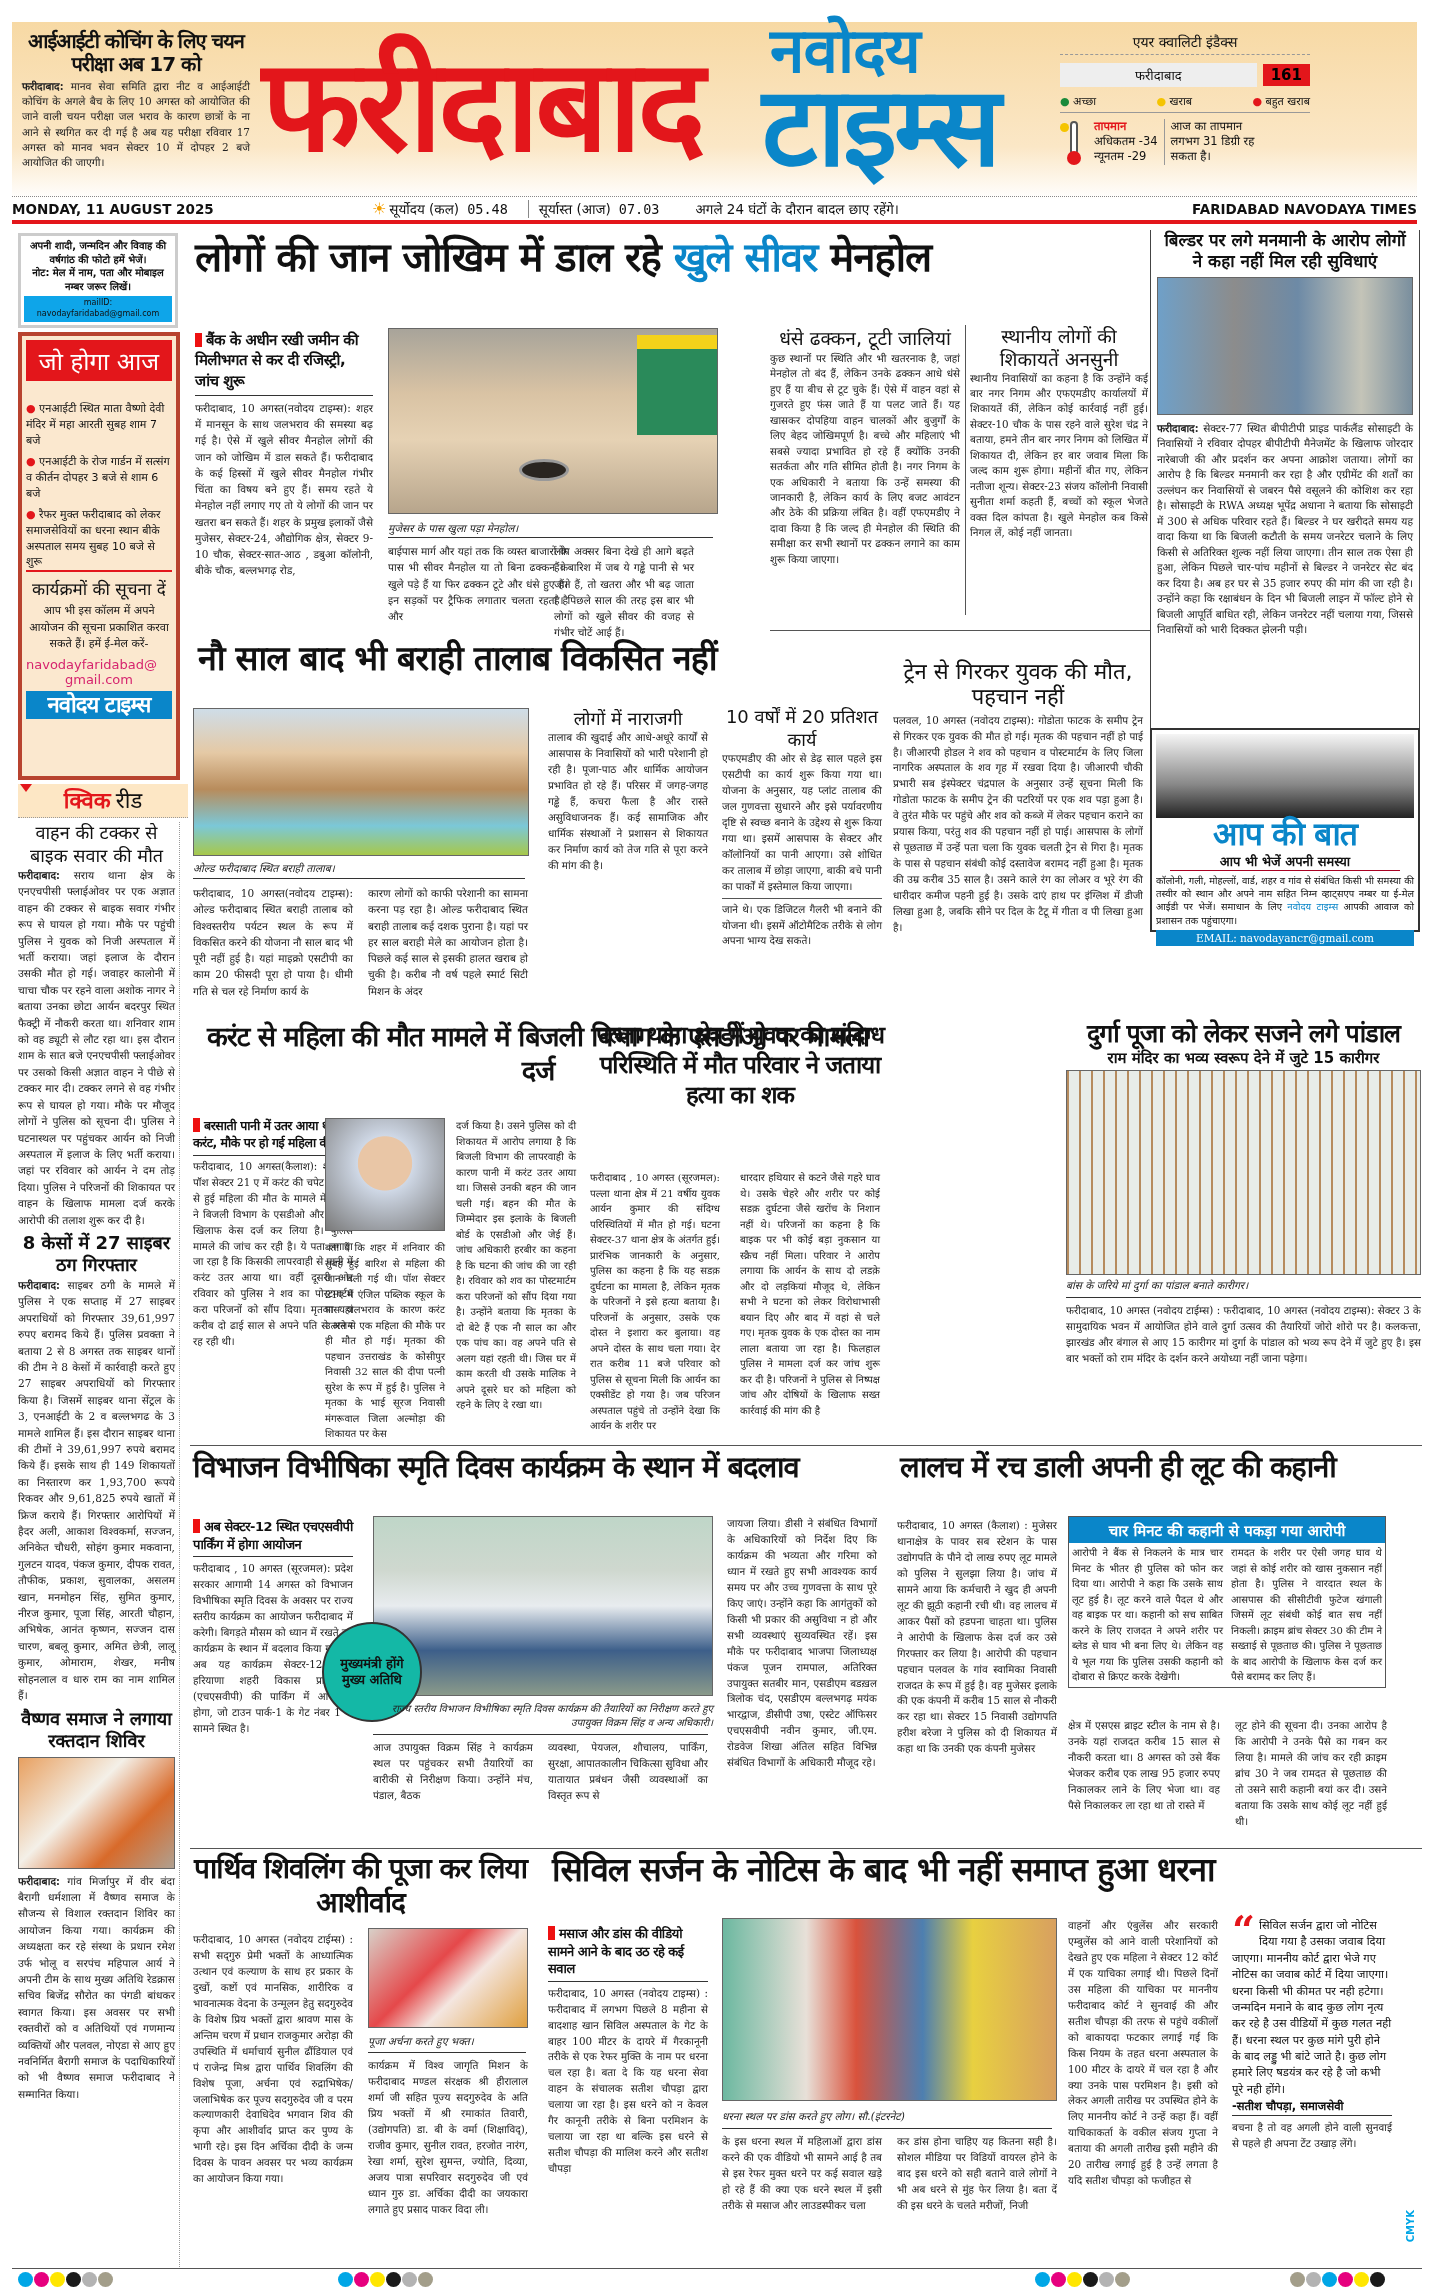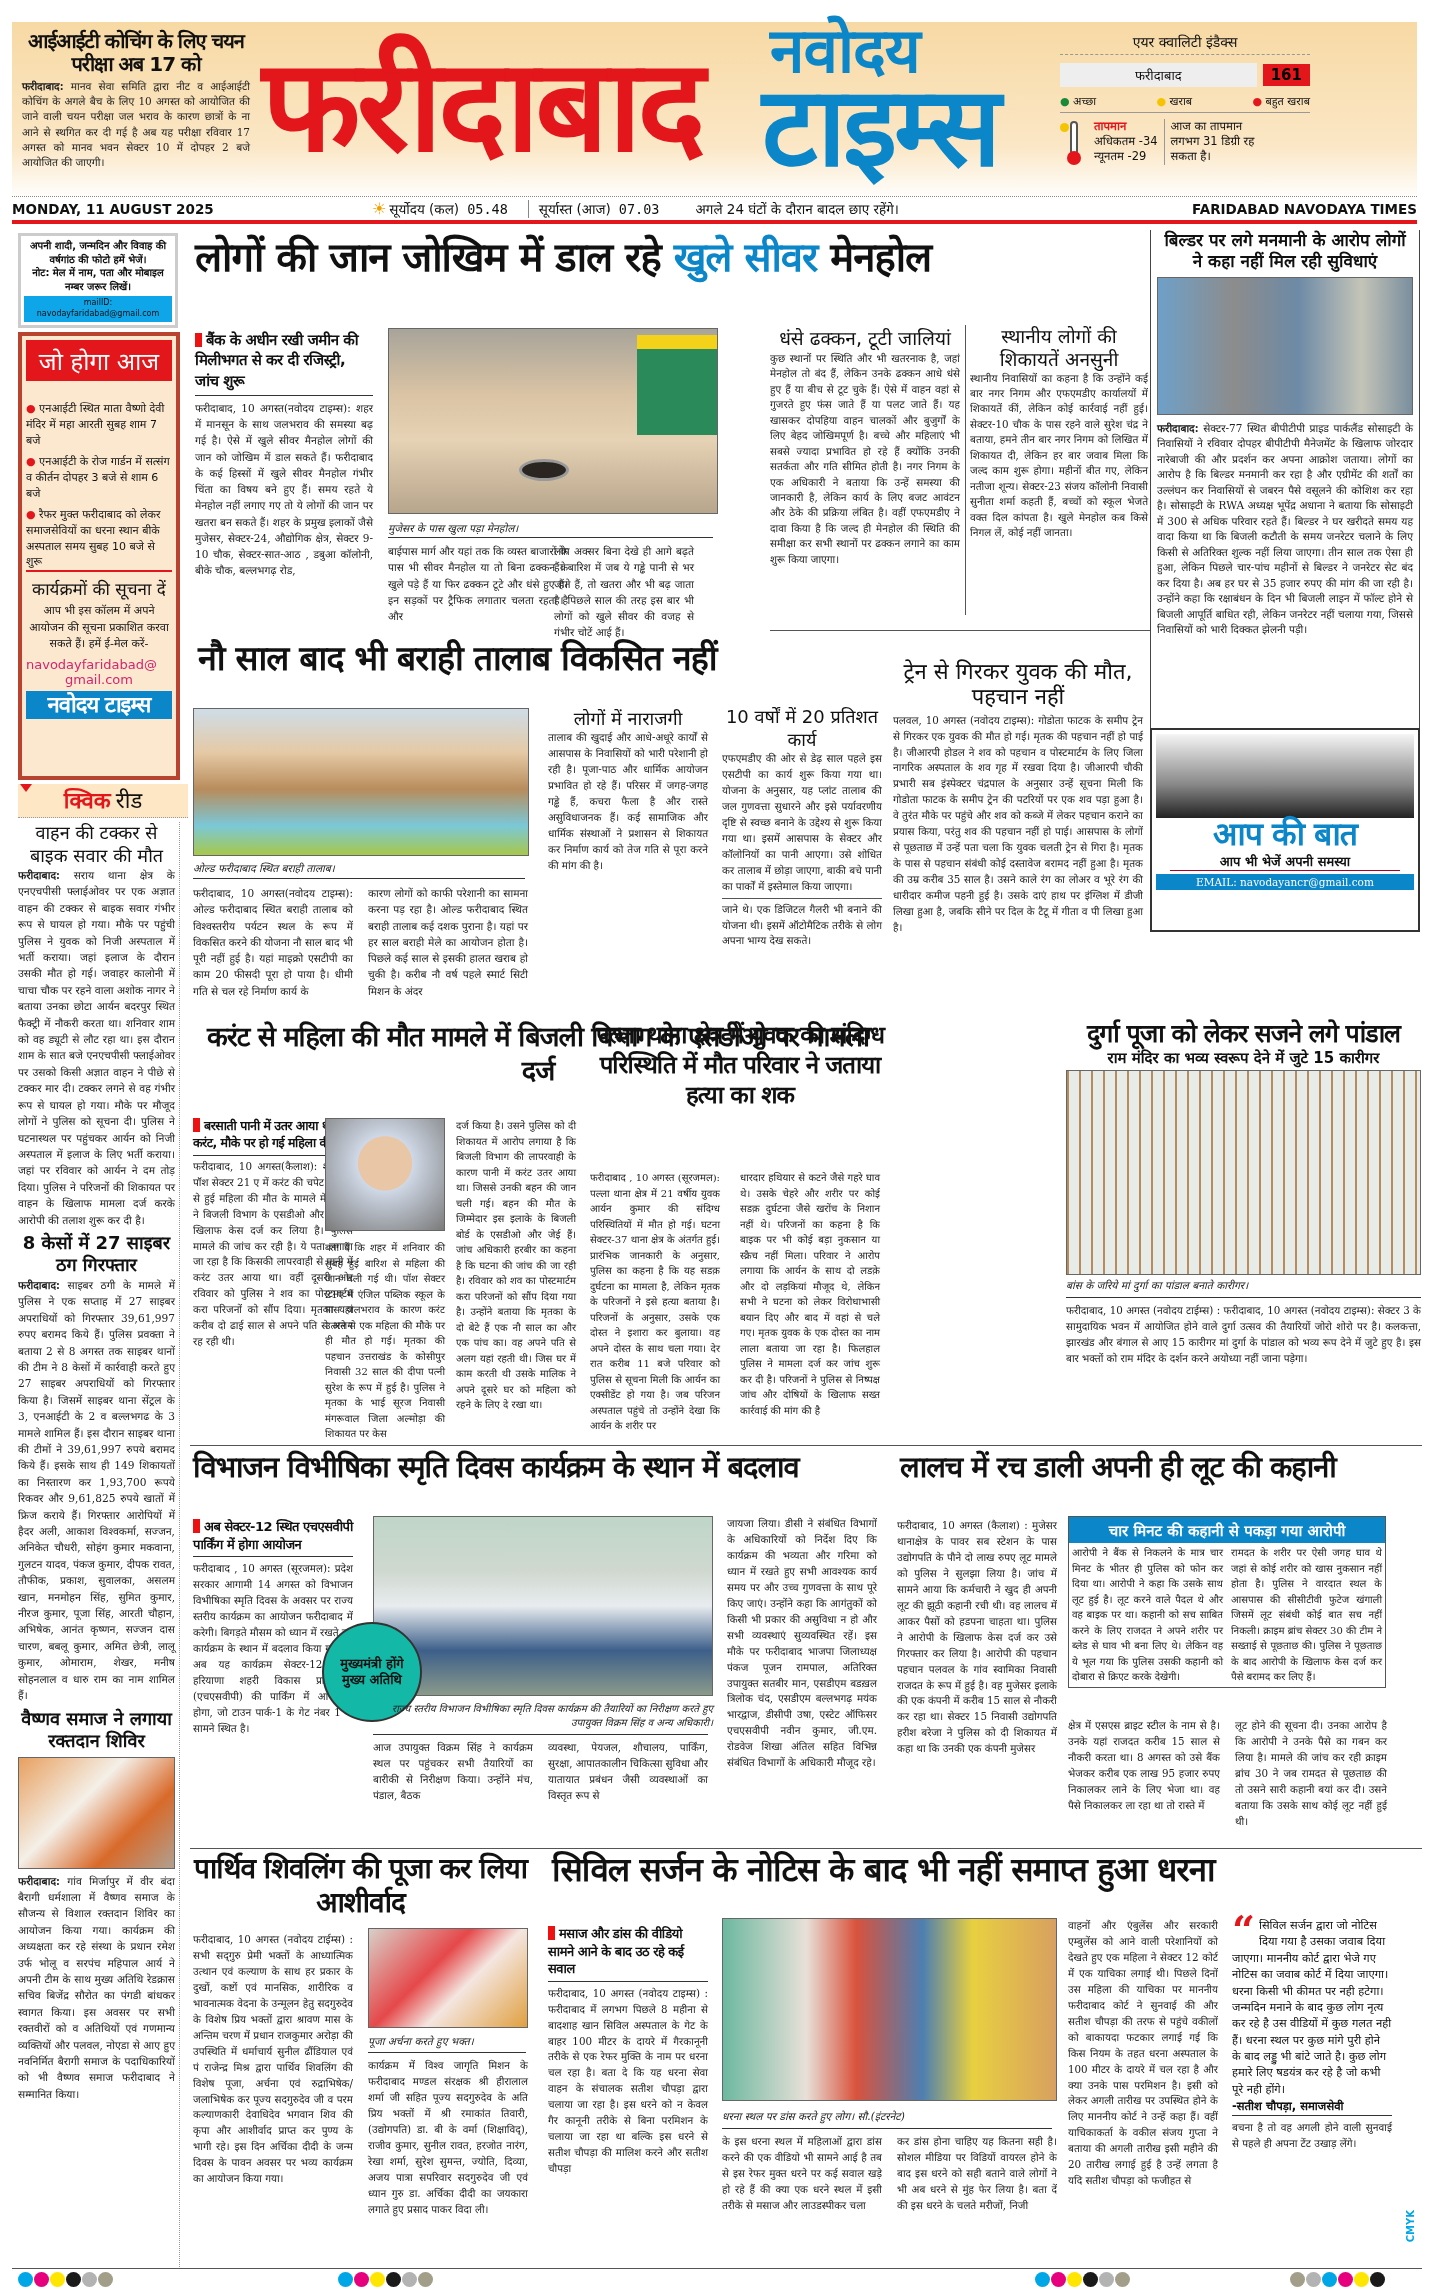--- a/index.html
+++ b/index.html
@@ -129,20 +129,21 @@
 <div class="abs" style="top:230px;left:1150px;width:270px;height:600px;border-left:1px solid #444;border-right:1px solid #444;padding:0 6px">
   <div class="sans" style="font-size:17px;font-weight:bold;text-align:center;line-height:1.25">बिल्डर पर लगे मनमानी के आरोप लोगों ने कहा नहीं मिल रही सुविधाएं</div>
   <div class="photo" style="height:138px;margin-top:4px;background:linear-gradient(90deg,#6fa0c8,#8c8c8c 30%,#6d8aa6 55%,#c4c4b8 80%,#7a8f9e)"></div>
   <div class="body-text" style="font-size:10.5px;line-height:1.48;margin-top:6px"><b>फरीदाबाद:</b> <span>सेक्टर-77 स्थित बीपीटीपी प्राइड पार्कलैंड सोसाइटी के निवासियों ने रविवार दोपहर बीपीटीपी मैनेजमेंट के खिलाफ जोरदार नारेबाजी की और प्रदर्शन कर अपना आक्रोश जताया। लोगों का आरोप है कि बिल्डर मनमानी कर रहा है और एग्रीमेंट की शर्तों का उल्लंघन कर निवासियों से जबरन पैसे वसूलने की कोशिश कर रहा है। सोसाइटी के RWA अध्यक्ष भूपेंद्र अधाना ने बताया कि सोसाइटी में 300 से अधिक परिवार रहते हैं। बिल्डर ने घर खरीदते समय यह वादा किया था कि बिजली कटौती के समय जनरेटर चलाने के लिए किसी से अतिरिक्त शुल्क नहीं लिया जाएगा। तीन साल तक ऐसा ही हुआ, लेकिन पिछले चार-पांच महीनों से बिल्डर ने जनरेटर सेट बंद कर दिया है। अब हर घर से 35 हजार रुपए की मांग की जा रही है। उन्होंने कहा कि रक्षाबंधन के दिन भी बिजली लाइन में फॉल्ट होने से बिजली आपूर्ति बाधित रही, लेकिन जनरेटर नहीं चलाया गया, जिससे निवासियों को भारी दिक्कत झेलनी पड़ी।</span></div>
 </div>
 
 <div class="abs" style="top:728px;left:1150px;width:270px;height:204px;border:2px solid #333;padding:4px">
   <div style="height:84px;background:linear-gradient(180deg,#f5f5f5,#888 60%,#222)"></div>
   <div class="head" style="font-size:32px;color:#0a86c9;text-align:center;line-height:1.05">आप की बात</div>
   <div class="sans" style="font-size:13px;font-weight:bold;text-align:center;border-bottom:1px solid #a02;margin:0 14px">आप भी भेजें अपनी समस्या</div>
+  <div class="sans" style="font-size:9.6px;line-height:1.4;margin-top:3px;text-align:justify"><span>कॉलोनी, गली, मोहल्लों, वार्ड, शहर व गांव से संबंधित किसी भी समस्या की तस्वीर को स्थान और अपने नाम सहित निम्न व्हाट्सएप नम्बर या ई-मेल आईडी पर भेजें। समाधान के लिए</span> <span style="color:#0a86c9">नवोदय टाइम्स</span> <span>आपकी आवाज को प्रशासन तक पहुंचाएगा।</span></div>
   <div style="background:#0a86c9;color:#fff;font-size:10.5px;text-align:center;margin-top:3px;padding:2px">EMAIL: navodayancr@gmail.com</div>
 </div>
 
 <div class="abs head" style="top:640px;left:198px;font-size:34px;white-space:nowrap">नौ साल बाद भी बराही तालाब विकसित नहीं</div>
 <div class="abs photo" style="top:708px;left:193px;width:336px;height:148px;background:linear-gradient(180deg,#cfdde8 0%,#e5c9a5 30%,#b88c5c 55%,#7bc8d8 80%,#a7c84a 100%)"></div>
 <div class="abs caption" style="top:858px;left:193px">ओल्ड फरीदाबाद स्थित बराही तालाब।</div>
 <div class="abs rule" style="top:878px;left:193px;width:332px;border-top-width:1px"></div>
 <div class="abs body-text" style="top:885px;left:193px;width:160px">फरीदाबाद, 10 अगस्त(नवोदय टाइम्स): ओल्ड फरीदाबाद स्थित बराही तालाब को विश्वस्तरीय पर्यटन स्थल के रूप में विकसित करने की योजना नौ साल बाद भी पूरी नहीं हुई है। यहां माइक्रो एसटीपी का काम 20 फीसदी पूरा हो पाया है। धीमी गति से चल रहे निर्माण कार्य के</div>
 <div class="abs body-text" style="top:885px;left:368px;width:160px">कारण लोगों को काफी परेशानी का सामना करना पड़ रहा है। ओल्ड फरीदाबाद स्थित बराही तालाब कई दशक पुराना है। यहां पर हर साल बराही मेले का आयोजन होता है। पिछले कई साल से इसकी हालत खराब हो चुकी है। करीब नौ वर्ष पहले स्मार्ट सिटी मिशन के अंदर</div>
 <div class="abs" style="top:706px;left:548px;width:160px">

